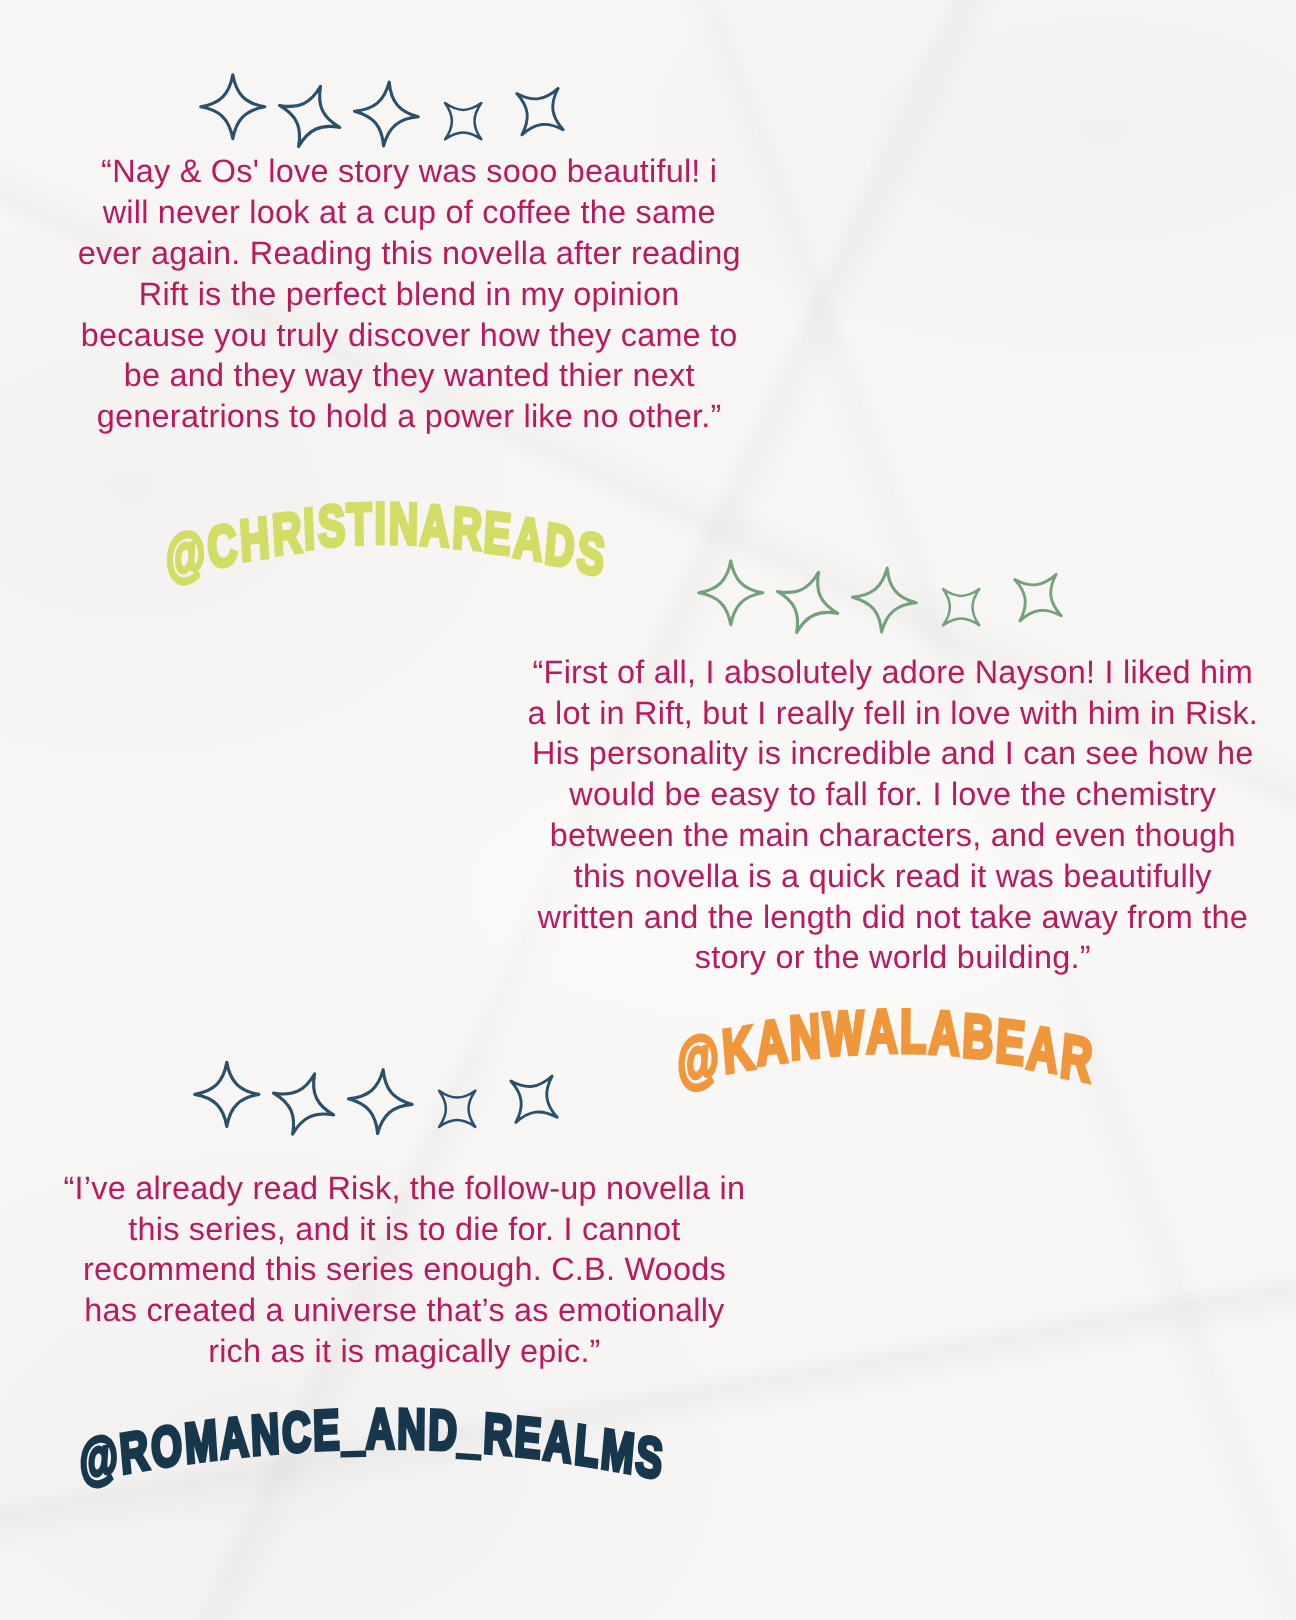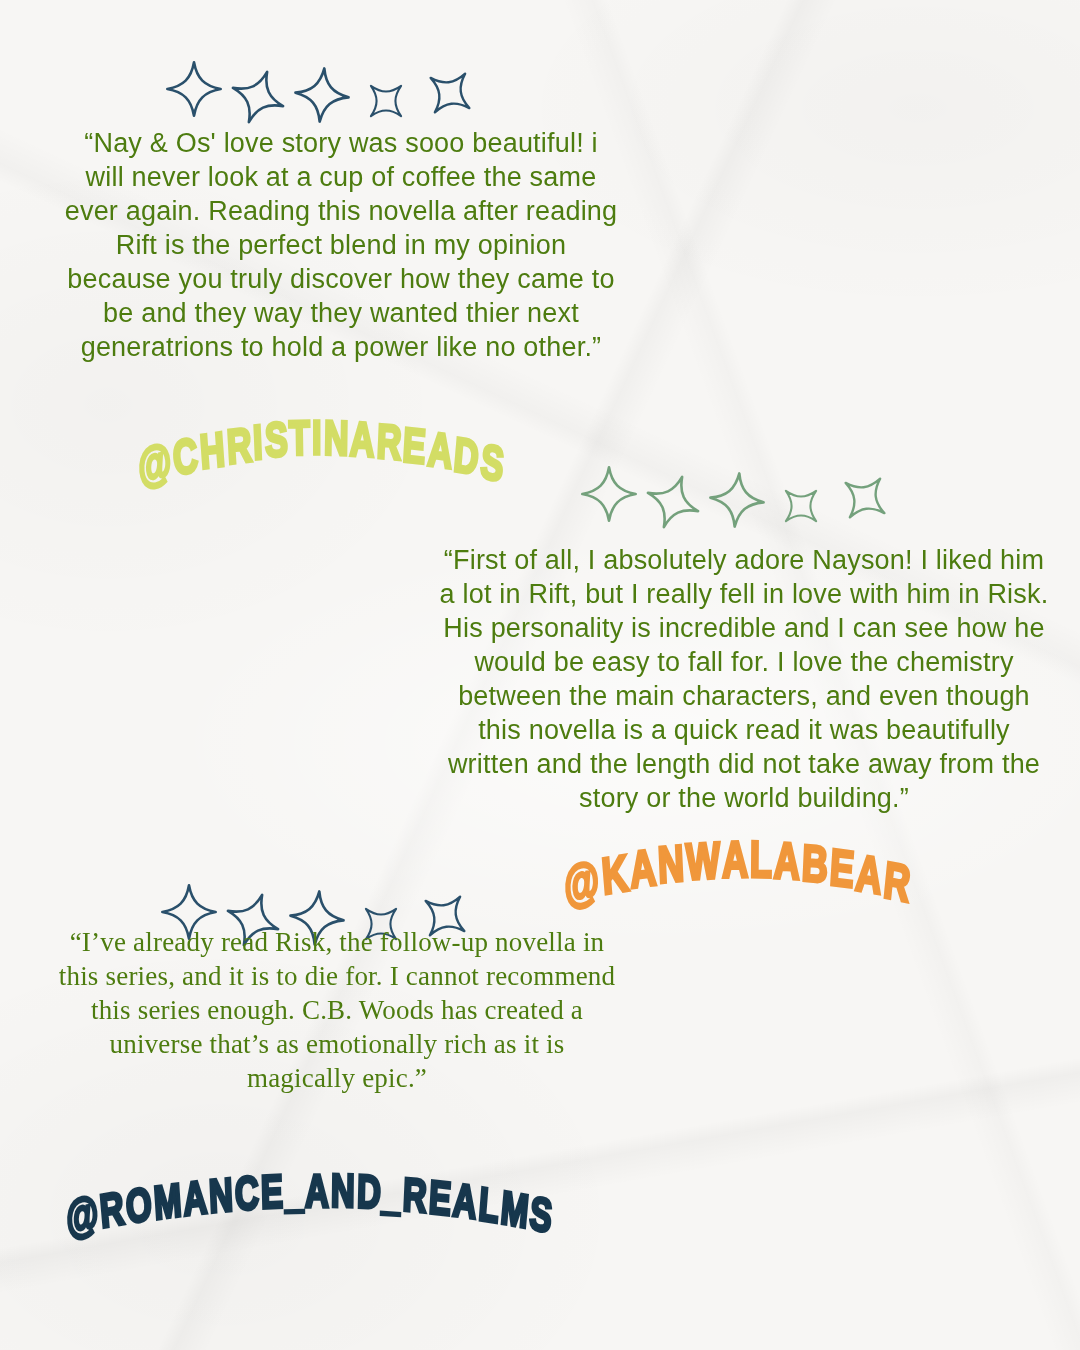--- a/index.html
+++ b/index.html
@@ -14,21 +14,21 @@
       linear-gradient(115deg, transparent 46%, rgba(0,0,0,0.028) 47%, transparent 49%),
       linear-gradient(250deg, transparent 30%, rgba(0,0,0,0.02) 31%, transparent 33%),
       linear-gradient(25deg, transparent 63%, rgba(0,0,0,0.022) 64%, transparent 66%),
       linear-gradient(170deg, transparent 81%, rgba(0,0,0,0.03) 82%, transparent 84%),
       #f7f6f4;
   }
   .review{position:absolute;}
   .stars-row{position:absolute;display:flex;align-items:flex-start;}
   .stars-row svg{width:58px;height:58px;margin-right:6px;overflow:visible;}
   .quote{
-    position:absolute;text-align:center;color:#4d7c0f;
+    position:absolute;text-align:center;color:#be185d;
     font-size:27px;line-height:34px;letter-spacing:0.2px;font-weight:400;
   }
   .handle-wrap{position:absolute;display:flex;justify-content:center;}
   .handle{
     display:flex;font-weight:bold;letter-spacing:2px;
     transform:scaleY(1.42);transform-origin:center top;
   }
   .handle span{display:inline-block;}
   .h1{font-size:34px;color:#d3dd65;-webkit-text-stroke:2.5px #d3dd65;}
   .h2{font-size:36px;color:#f0973b;-webkit-text-stroke:2.5px #f0973b;}
@@ -125,21 +125,21 @@
       <svg viewBox="0 0 100 100" style="transform:translateY(6px) rotate(5deg) scale(1)">
         <path d="M50 4 C55 32 68 45 96 50 C68 55 55 68 50 96 C45 68 32 55 4 50 C32 45 45 32 50 4 Z" fill="none" stroke="#2a506b" stroke-width="4.5" stroke-linecap="round" stroke-linejoin="round"></path>
       </svg>
       <svg viewBox="0 0 100 100" style="transform:translateY(12px) rotate(45deg) scale(0.8)">
         <path d="M50 4 C55 32 68 45 96 50 C68 55 55 68 50 96 C45 68 32 55 4 50 C32 45 45 32 50 4 Z" fill="none" stroke="#2a506b" stroke-width="4.5" stroke-linecap="round" stroke-linejoin="round"></path>
       </svg>
       <svg viewBox="0 0 100 100" style="transform:translateY(4px) rotate(38deg) scale(0.92)">
         <path d="M50 4 C55 32 68 45 96 50 C68 55 55 68 50 96 C45 68 32 55 4 50 C32 45 45 32 50 4 Z" fill="none" stroke="#2a506b" stroke-width="4.5" stroke-linecap="round" stroke-linejoin="round"></path>
       </svg>
     </div>
-  <div class="quote" style="left:52px;top:925px;width:570px;font-family:Liberation Serif, serif;">“I’ve already read Risk, the follow-up novella in this series, and it is to die for. I cannot recommend this series enough. C.B. Woods has created a universe that’s as emotionally rich as it is magically epic.”</div>
+  <div class="quote" style="left:52px;top:973px;width:570px;">“I’ve already read Risk, the follow-up novella in this series, and it is to die for. I cannot recommend this series enough. C.B. Woods has created a universe that’s as emotionally rich as it is magically epic.”</div>
   <div class="handle-wrap" style="left:60px;top:1164px;width:500px;">
     <div class="handle h3">
         <span style="transform: translateY(17px) rotate(-8deg);">@</span>
         <span style="transform: translateY(13.4321px) rotate(-7.11111deg);">R</span>
         <span style="transform: translateY(10.284px) rotate(-6.22222deg);">O</span>
         <span style="transform: translateY(7.55556px) rotate(-5.33333deg);">M</span>
         <span style="transform: translateY(5.24691px) rotate(-4.44444deg);">A</span>
         <span style="transform: translateY(3.35802px) rotate(-3.55556deg);">N</span>
         <span style="transform: translateY(1.88889px) rotate(-2.66667deg);">C</span>
         <span style="transform: translateY(0.839506px) rotate(-1.77778deg);">E</span>

